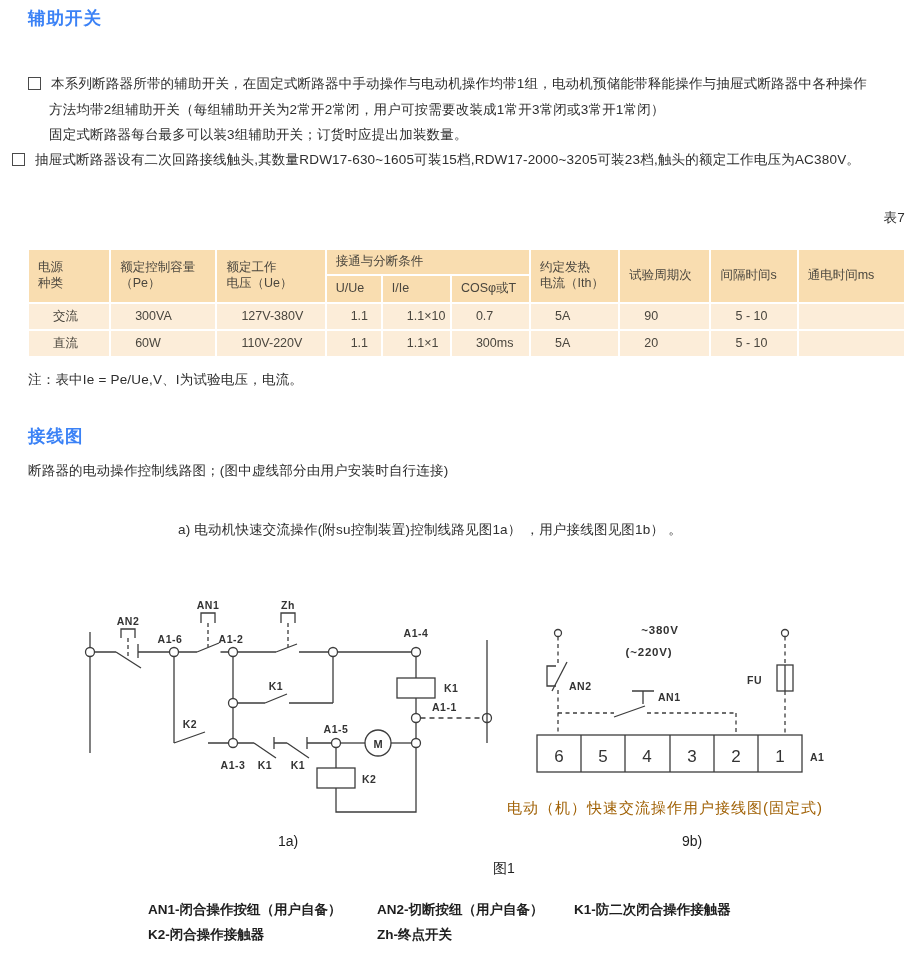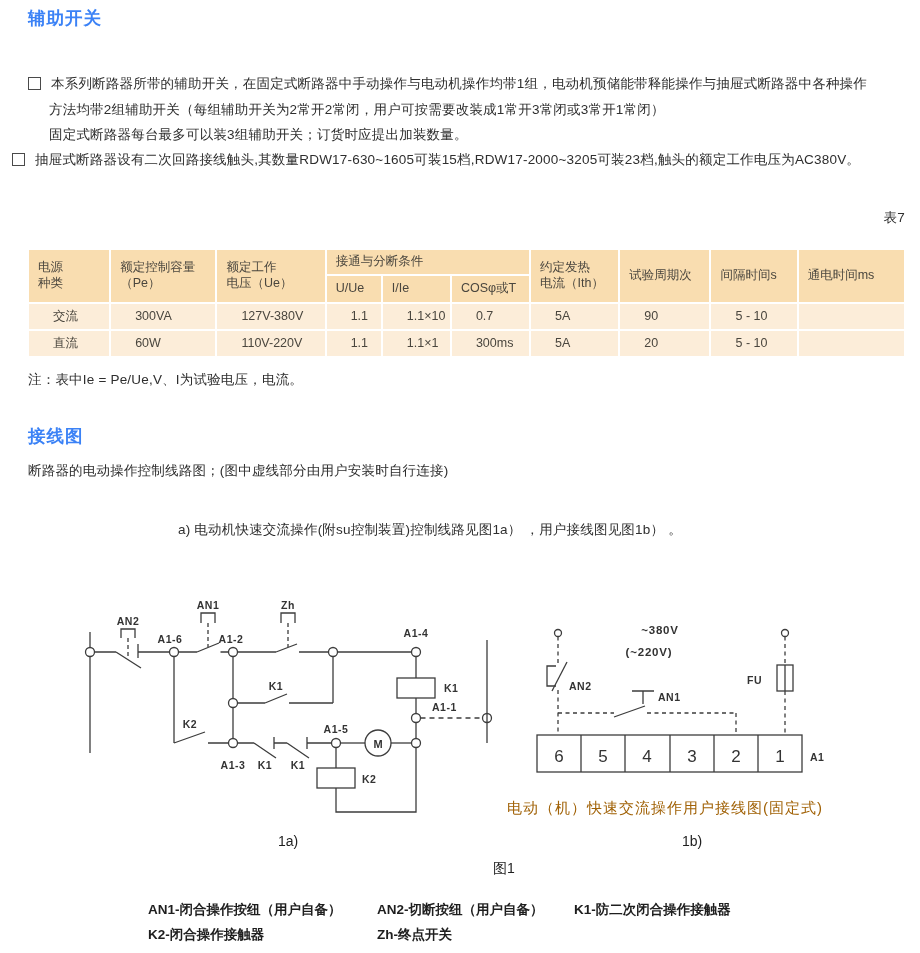--- a/index.html
+++ b/index.html
@@ -213,21 +213,21 @@
       <text x="692" y="762" text-anchor="middle" class="dnum">3</text>
       <text x="736" y="762" text-anchor="middle" class="dnum">2</text>
       <text x="780" y="762" text-anchor="middle" class="dnum">1</text>
       <text x="810" y="761" text-anchor="start" class="dlab">A1</text>
     </g>
   </svg>
 
   <div class="abs cap" style="left:505px;top:799px;width:320px;">电动（机）快速交流操作用户接线图(固定式)</div>
 
   <div class="abs figlab" style="left:268px;top:833px;width:40px;">1a)</div>
-  <div class="abs figlab" style="left:672px;top:833px;width:40px;">1b)</div>
+  <div class="abs figlab" style="left:672px;top:833px;width:40px;">9b)</div>
   <div class="abs figlab" style="left:482px;top:860px;width:44px;">图1</div>
 
   <div class="abs legend-item" style="left:148px;top:901px;">AN1-闭合操作按纽（用户自备）</div>
   <div class="abs legend-item" style="left:377px;top:901px;">AN2-切断按纽（用户自备）</div>
   <div class="abs legend-item" style="left:574px;top:901px;">K1-防二次闭合操作接触器</div>
   <div class="abs legend-item" style="left:148px;top:926px;">K2-闭合操作接触器</div>
   <div class="abs legend-item" style="left:377px;top:926px;">Zh-终点开关</div>
 
 </div>
 

